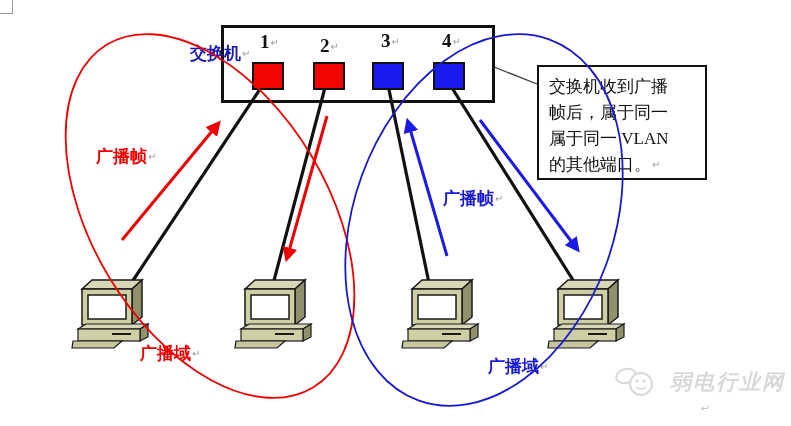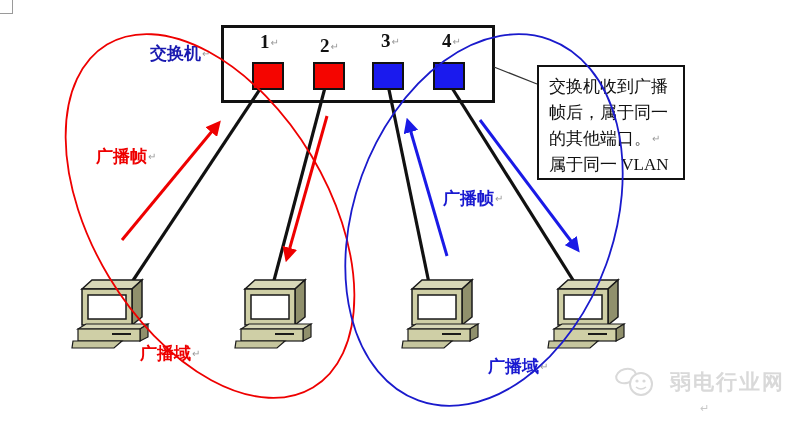--- a/index.html
+++ b/index.html
@@ -28,42 +28,42 @@
     position:absolute;z-index:4;font-family:"Liberation Serif",serif;
     font-weight:bold;font-size:19px;color:#111;line-height:1;
   }
   #num-1{left:260px;top:32px;} #num-2{left:320px;top:36px;}
   #num-3{left:381px;top:31px;} #num-4{left:442px;top:31px;}
   .ret{
     font-family:"Liberation Sans",sans-serif;font-size:10px;color:#999999;
     font-weight:normal;vertical-align:2px;margin-left:1px;
   }
   .lbl{position:absolute;z-index:4;font-weight:bold;font-size:17px;line-height:1.2;white-space:nowrap;}
-  .lbl.blue-ink{color:#1a1ab0;}
+  .lbl.blue-ink{color:#1a1ab0;margin-left:40px;}
   .lbl.red-ink{color:#ee0000;}
   .lbl.blue-ink2{color:#1a1ad0;}
   #switch-label{left:150px;top:44px;}
   #bframe-red{left:96px;top:147px;}
   #bdomain-red{left:140px;top:344px;}
   #bframe-blue{left:443px;top:189px;}
   #bdomain-blue{left:488px;top:357px;}
   
   .callout-box{
-    position:absolute;left:537px;top:65px;width:148px;height:115px;box-sizing:border-box;
+    position:absolute;left:537px;top:65px;width:170px;height:115px;box-sizing:border-box;
     border:2px solid #111111;background:#ffffff;z-index:5;
     padding:7px 0 0 10px;
     font-family:"Liberation Serif",serif;font-size:17px;color:#111;line-height:26px;
   }
   .callout-line{white-space:nowrap;}
   svg.layer{position:absolute;left:0;top:0;z-index:2;pointer-events:none;}
   svg.layer.over{z-index:6;}
   
   .watermark{
     position:absolute;right:6px;top:366px;z-index:7;display:flex;align-items:center;
-    color:#d9d9d9;font-weight:bold;font-size:21px;letter-spacing:2px;
+    color:#d9d9d9;font-weight:bold;font-size:21px;letter-spacing:2px;font-style:italic;
   }
   .watermark .wm-ret{
     position:absolute;left:86px;top:36px;font-size:11px;color:#c9c9c9;font-weight:normal;letter-spacing:0;
   }
 </style>
 </head>
 <body>
 
 <div id="stage">
 
@@ -82,22 +82,22 @@
 
   <div id="switch-label" class="lbl blue-ink"><span>交换机</span><span class="ret">↵</span></div>
   <div id="bframe-red" class="lbl red-ink"><span>广播帧</span><span class="ret">↵</span></div>
   <div id="bdomain-red" class="lbl red-ink"><span>广播域</span><span class="ret">↵</span></div>
   <div id="bframe-blue" class="lbl blue-ink2"><span>广播帧</span><span class="ret">↵</span></div>
   <div id="bdomain-blue" class="lbl blue-ink2"><span>广播域</span><span class="ret">↵</span></div>
 
   <div class="callout-box">
     <div class="callout-line">交换机收到广播</div>
     <div class="callout-line">帧后，属于同一</div>
+    <div class="callout-line">属于同一 VLAN</div>
     <div class="callout-line"><span>的其他端口。</span><span class="ret">↵</span></div>
-    <div class="callout-line">属于同一 VLAN</div>
   </div>
 
   <svg class="layer" width="791" height="426">
     <defs>
       <g id="pc-symbol">
         <polygon points="10,12 20,3 70,3 60,12" fill="#d8d8b8" stroke="#1a1a1a" stroke-width="1.5"></polygon>
         <polygon points="60,12 70,3 70,40 60,48" fill="#90906c" stroke="#1a1a1a" stroke-width="1.5"></polygon>
         <rect x="10" y="12" width="50" height="36" fill="#cfcfa6" stroke="#1a1a1a" stroke-width="1.5"></rect>
         <rect x="16" y="18" width="38" height="24" fill="#ffffff" stroke="#1a1a1a" stroke-width="1.5"></rect>
         <polygon points="6,52 14,47 76,47 68,52" fill="#d8d8b8" stroke="#1a1a1a" stroke-width="1.2"></polygon>

